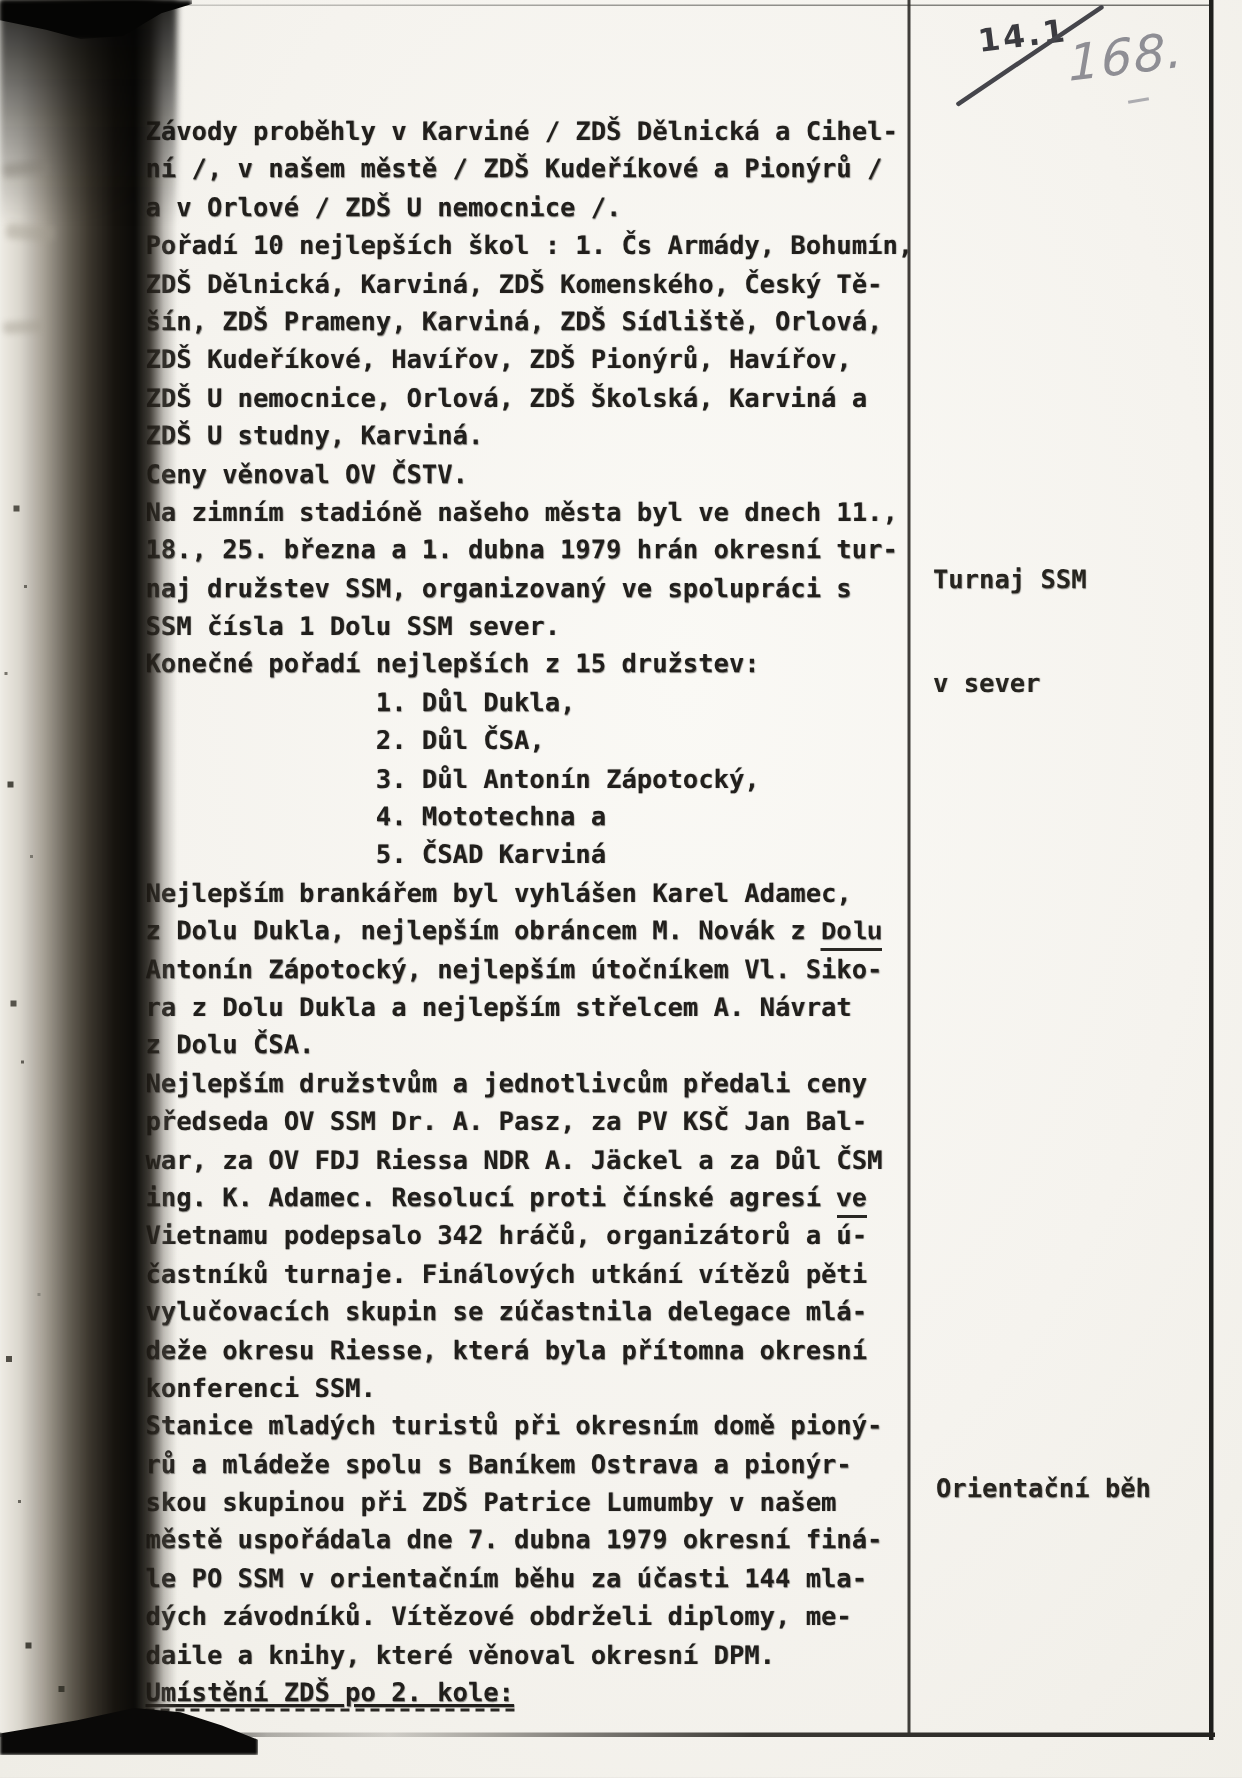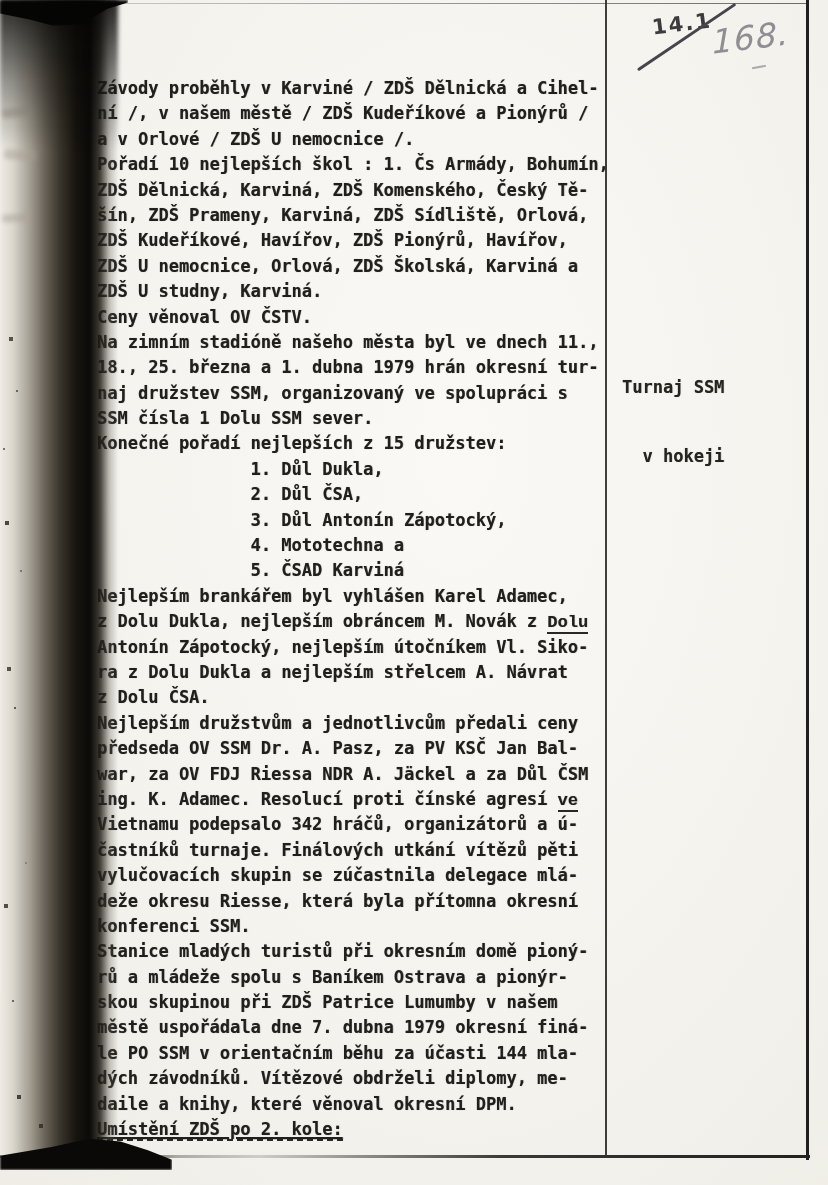--- a/index.html
+++ b/index.html
@@ -67,21 +67,21 @@
     position:absolute; left:97px; top:76px; width:522px; z-index:2;
     font-size:17px; line-height:25.4px; font-weight:bold; color:#211f1c;
     text-shadow:0.4px 0.4px 0.7px rgba(30,28,24,0.55);
     white-space:pre;
   }
   .tline{height:25.4px;}
   .seg-u{border-bottom:2px solid #2a2824;font-family:Liberation Mono, monospace;}
   .seg-dash{border-bottom:2.5px dashed #2a2824; text-decoration:underline;
     text-decoration-thickness:1.5px; text-underline-offset:2px;}
   .note{position:absolute; z-index:2; font-size:17px; line-height:23px; font-weight:bold;
-    color:#26241f; text-shadow:0.4px 0.4px 0.7px rgba(30,28,24,0.5); white-space:pre;text-align:right;}
+    color:#26241f; text-shadow:0.4px 0.4px 0.7px rgba(30,28,24,0.5); white-space:pre;}
   .note1{left:622px; top:330px;}
   .note2{left:624px; top:936px;}
 </style>
 </head>
 <body>
 
 <div class="page">
 
   <div class="spine"></div>
   <div class="spine-darktop"></div>
@@ -101,16 +101,19 @@
     <span>14.1</span>
     <i class="strike"></i>
   </div>
   <div class="hw168">168.</div>
   <div class="pencil-dash"></div>
 
   <div class="body"><div class="tline"><span>Závody proběhly v Karviné / ZDŠ Dělnická a Cihel-</span></div><div class="tline"><span>ní /, v našem městě / ZDŠ Kudeříkové a Pionýrů /</span></div><div class="tline"><span>a v Orlové / ZDŠ U nemocnice /.</span></div><div class="tline"><span>Pořadí 10 nejlepších škol : 1. Čs Armády, Bohumín,</span></div><div class="tline"><span>ZDŠ Dělnická, Karviná, ZDŠ Komenského, Český Tě-</span></div><div class="tline"><span>šín, ZDŠ Prameny, Karviná, ZDŠ Sídliště, Orlová,</span></div><div class="tline"><span>ZDŠ Kudeříkové, Havířov, ZDŠ Pionýrů, Havířov,</span></div><div class="tline"><span>ZDŠ U nemocnice, Orlová, ZDŠ Školská, Karviná a</span></div><div class="tline"><span>ZDŠ U studny, Karviná.</span></div><div class="tline"><span>Ceny věnoval OV ČSTV.</span></div><div class="tline"><span>Na zimním stadióně našeho města byl ve dnech 11.,</span></div><div class="tline"><span>18., 25. března a 1. dubna 1979 hrán okresní tur-</span></div><div class="tline"><span>naj družstev SSM, organizovaný ve spolupráci s</span></div><div class="tline"><span>SSM čísla 1 Dolu SSM sever.</span></div><div class="tline"><span>Konečné pořadí nejlepších z 15 družstev:</span></div><div class="tline" style="padding-left: 15ch;"><span>1. Důl Dukla,</span></div><div class="tline" style="padding-left: 15ch;"><span>2. Důl ČSA,</span></div><div class="tline" style="padding-left: 15ch;"><span>3. Důl Antonín Zápotocký,</span></div><div class="tline" style="padding-left: 15ch;"><span>4. Mototechna a</span></div><div class="tline" style="padding-left: 15ch;"><span>5. ČSAD Karviná</span></div><div class="tline"><span>Nejlepším brankářem byl vyhlášen Karel Adamec,</span></div><div class="tline"><span>z Dolu Dukla, nejlepším obráncem M. Novák z </span><span class="seg-u">Dolu</span></div><div class="tline"><span>Antonín Zápotocký, nejlepším útočníkem Vl. Siko-</span></div><div class="tline"><span>ra z Dolu Dukla a nejlepším střelcem A. Návrat</span></div><div class="tline"><span>z Dolu ČSA.</span></div><div class="tline"><span>Nejlepším družstvům a jednotlivcům předali ceny</span></div><div class="tline"><span>předseda OV SSM Dr. A. Pasz, za PV KSČ Jan Bal-</span></div><div class="tline"><span>war, za OV FDJ Riessa NDR A. Jäckel a za Důl ČSM</span></div><div class="tline"><span>ing. K. Adamec. Resolucí proti čínské agresí </span><span class="seg-u">ve</span></div><div class="tline"><span>Vietnamu podepsalo 342 hráčů, organizátorů a ú-</span></div><div class="tline"><span>častníků turnaje. Finálových utkání vítězů pěti</span></div><div class="tline"><span>vylučovacích skupin se zúčastnila delegace mlá-</span></div><div class="tline"><span>deže okresu Riesse, která byla přítomna okresní</span></div><div class="tline"><span>konferenci SSM.</span></div><div class="tline"><span>Stanice mladých turistů při okresním domě pioný-</span></div><div class="tline"><span>rů a mládeže spolu s Baníkem Ostrava a pionýr-</span></div><div class="tline"><span>skou skupinou při ZDŠ Patrice Lumumby v našem</span></div><div class="tline"><span>městě uspořádala dne 7. dubna 1979 okresní finá-</span></div><div class="tline"><span>le PO SSM v orientačním běhu za účasti 144 mla-</span></div><div class="tline"><span>dých závodníků. Vítězové obdrželi diplomy, me-</span></div><div class="tline"><span>daile a knihy, které věnoval okresní DPM.</span></div><div class="tline"><span class="seg-dash">Umístění ZDŠ po 2. kole:</span></div></div>
 
   <div class="note note1">
     <div class="nline">Turnaj SSM</div>
-    <div class="nline">v hokeji</div>
+    <div class="nline">v sever</div>
+  </div>
+  <div class="note note2">
+    <div class="nline">Orientační běh</div>
   </div>
 
 </div>
 
 </body></html>

